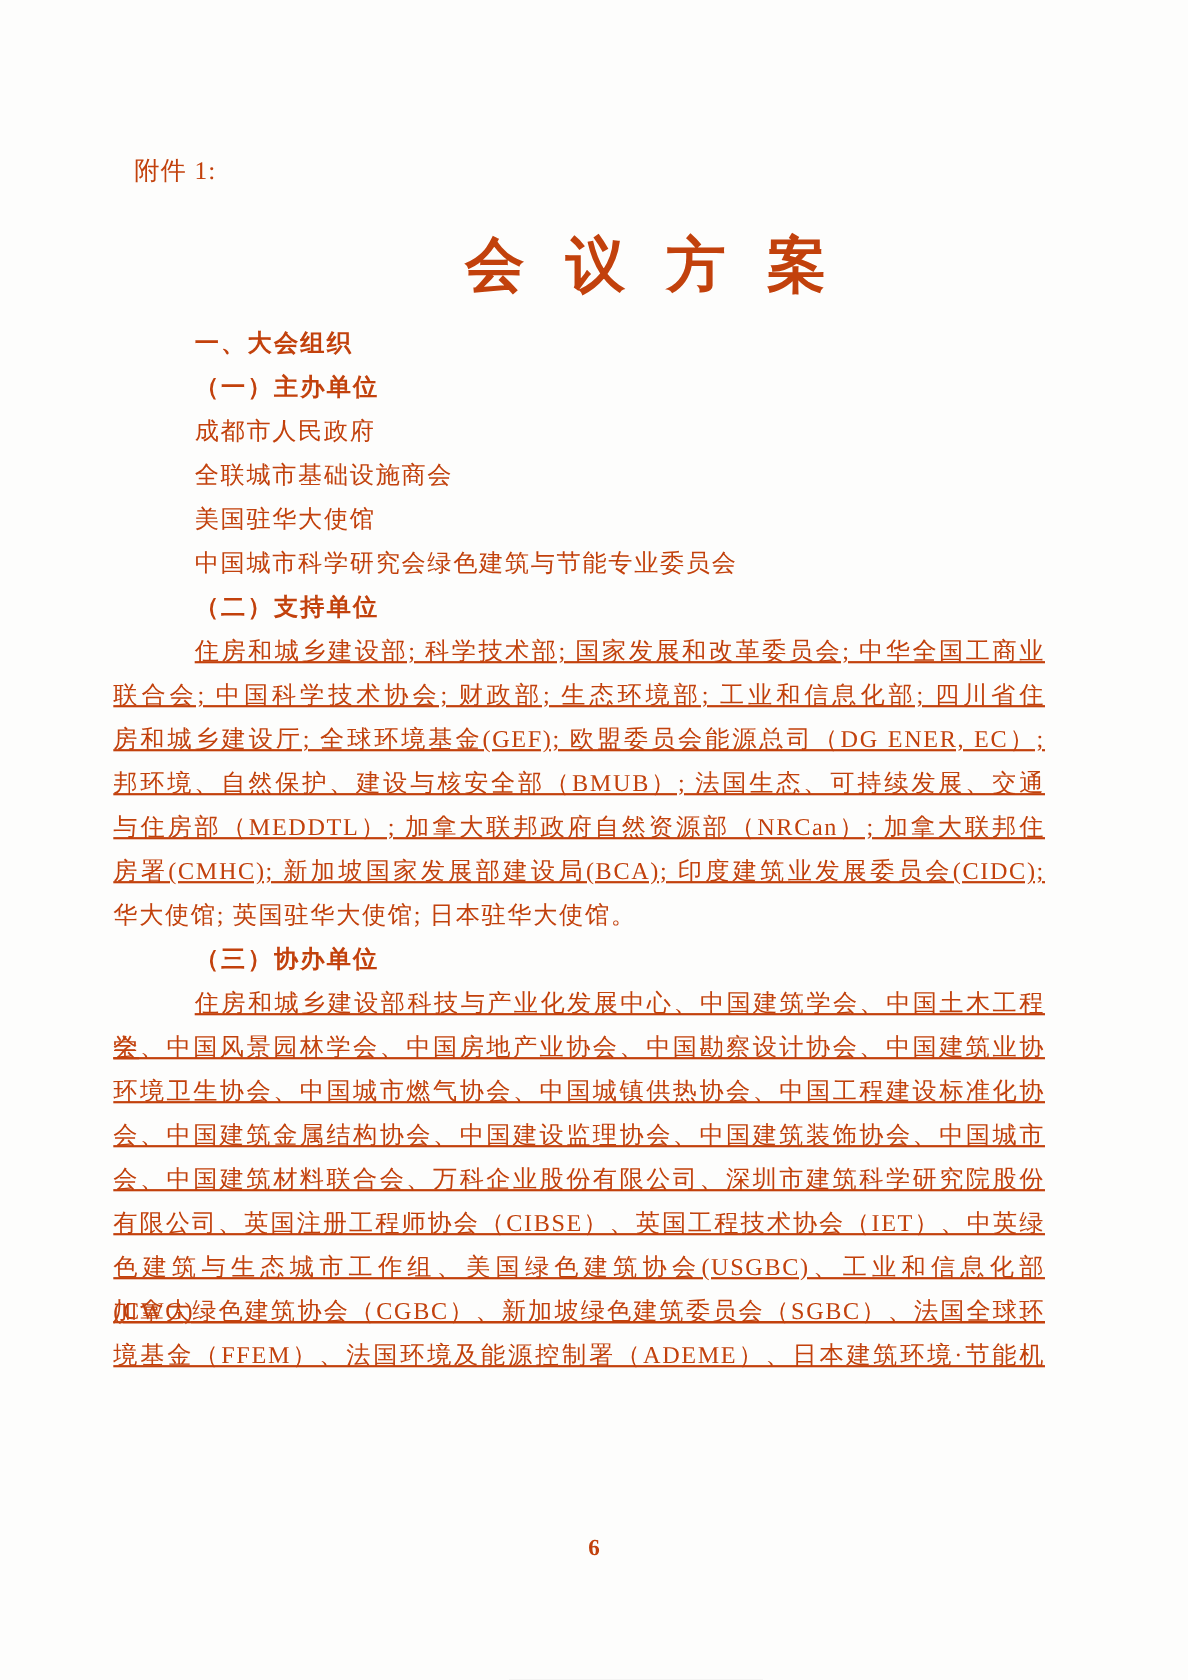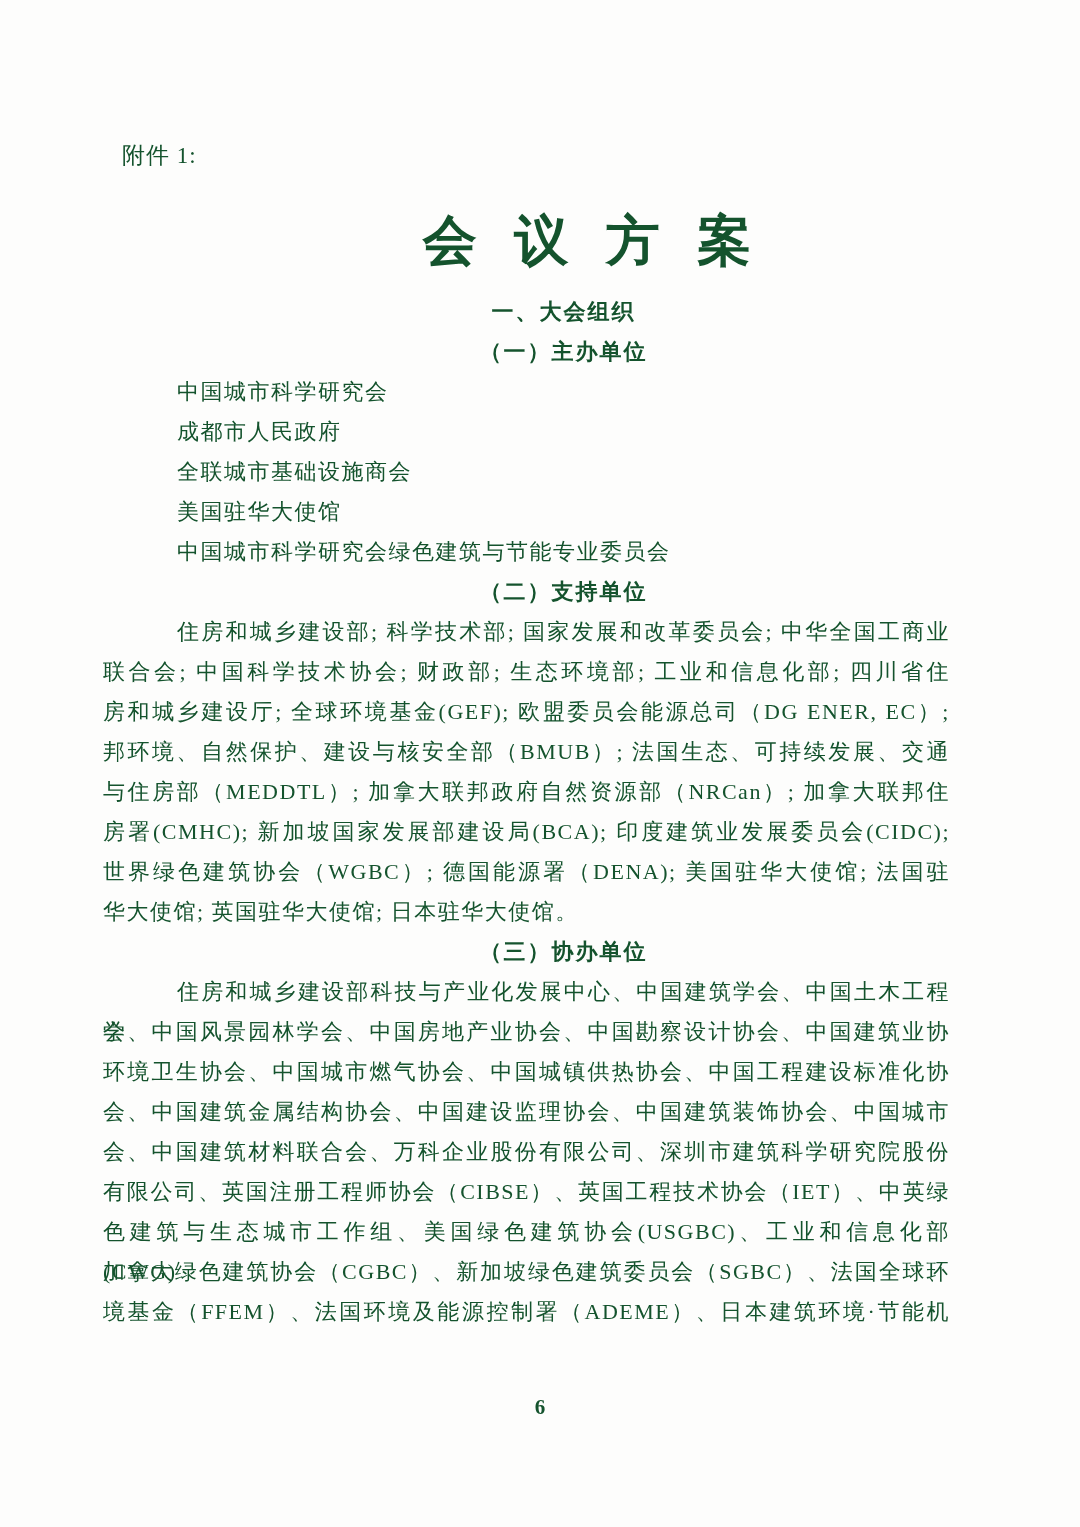--- a/index.html
+++ b/index.html
@@ -6,21 +6,21 @@
     margin: 0;
     padding: 0;
     background: #e8e8e8;
   }
   .page {
     position: relative;
     width: 1080px;
     height: 1527px;
     margin: 0 auto;
     background: #fdfdfc;
-    color: #14532d;
+    color: #c2410c;
     font-family: "Liberation Serif", serif;
     overflow: hidden;
   }
   .attach {
     position: absolute;
     left: 122px;
     top: 140px;
     font-size: 23px;
     letter-spacing: 1px;
   }
@@ -48,29 +48,29 @@
     height: 40px;
     line-height: 40px;
     font-size: 22px;
     letter-spacing: 1.5px;
     white-space: nowrap;
   }
   .line.hd {
     font-family: "Liberation Sans", sans-serif;
     font-weight: bold;
     letter-spacing: 2px;
-    text-align: center;
   }
   .ind {
     text-indent: 74px;
   }
   .just {
     white-space: normal;
     text-align: justify;
     text-align-last: justify;
+    text-decoration: underline;
   }
   .pageno {
     position: absolute;
     left: 0;
     top: 1395px;
     width: 100%;
     text-align: center;
     font-size: 21px;
     font-weight: bold;
   }
@@ -82,35 +82,33 @@
 
   <div class="attach">附件 1:</div>
 
   <h1 class="title">会 议 方 案</h1>
 
   <div class="content">
 
     <div class="line hd ind">一、大会组织</div>
     <div class="line hd ind">（一）主办单位</div>
 
-    <div class="line ind">中国城市科学研究会</div>
     <div class="line ind">成都市人民政府</div>
     <div class="line ind">全联城市基础设施商会</div>
     <div class="line ind">美国驻华大使馆</div>
     <div class="line ind">中国城市科学研究会绿色建筑与节能专业委员会</div>
 
     <div class="line hd ind">（二）支持单位</div>
 
     <div class="line just ind">住房和城乡建设部; 科学技术部; 国家发展和改革委员会; 中华全国工商业</div>
     <div class="line just">联合会; 中国科学技术协会; 财政部; 生态环境部; 工业和信息化部; 四川省住</div>
     <div class="line just">房和城乡建设厅; 全球环境基金(GEF); 欧盟委员会能源总司（DG ENER, EC）;</div>
     <div class="line just">邦环境、自然保护、建设与核安全部（BMUB）; 法国生态、可持续发展、交通</div>
     <div class="line just">与住房部（MEDDTL）; 加拿大联邦政府自然资源部（NRCan）; 加拿大联邦住</div>
     <div class="line just">房署(CMHC); 新加坡国家发展部建设局(BCA); 印度建筑业发展委员会(CIDC);</div>
-    <div class="line just">世界绿色建筑协会（WGBC）; 德国能源署（DENA); 美国驻华大使馆; 法国驻</div>
     <div class="line">华大使馆; 英国驻华大使馆; 日本驻华大使馆。</div>
 
     <div class="line hd ind">（三）协办单位</div>
 
     <div class="line just ind">住房和城乡建设部科技与产业化发展中心、中国建筑学会、中国土木工程学</div>
     <div class="line just">会、中国风景园林学会、中国房地产业协会、中国勘察设计协会、中国建筑业协</div>
     <div class="line just">环境卫生协会、中国城市燃气协会、中国城镇供热协会、中国工程建设标准化协</div>
     <div class="line just">会、中国建筑金属结构协会、中国建设监理协会、中国建筑装饰协会、中国城市</div>
     <div class="line just">会、中国建筑材料联合会、万科企业股份有限公司、深圳市建筑科学研究院股份</div>
     <div class="line just">有限公司、英国注册工程师协会（CIBSE）、英国工程技术协会（IET）、中英绿</div>

